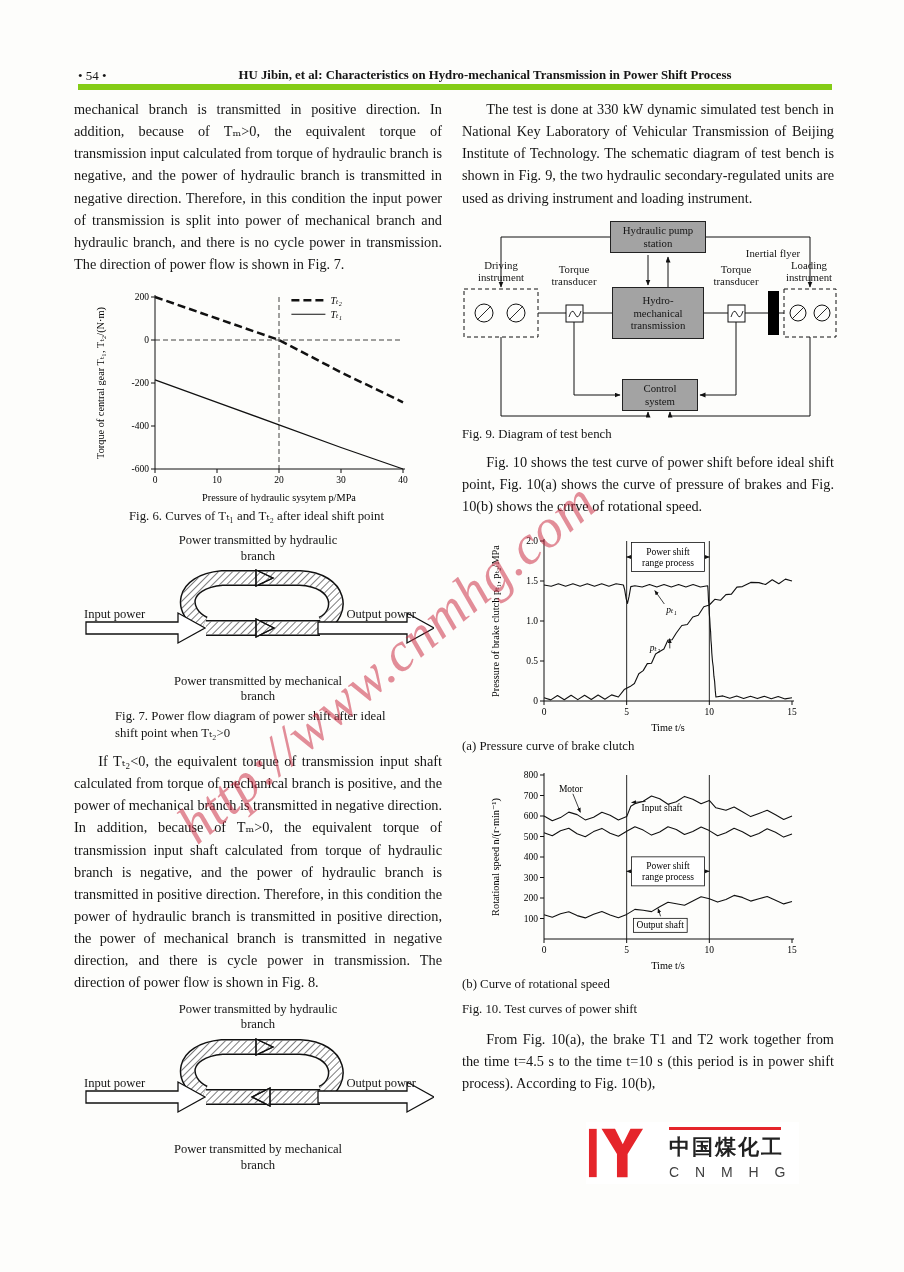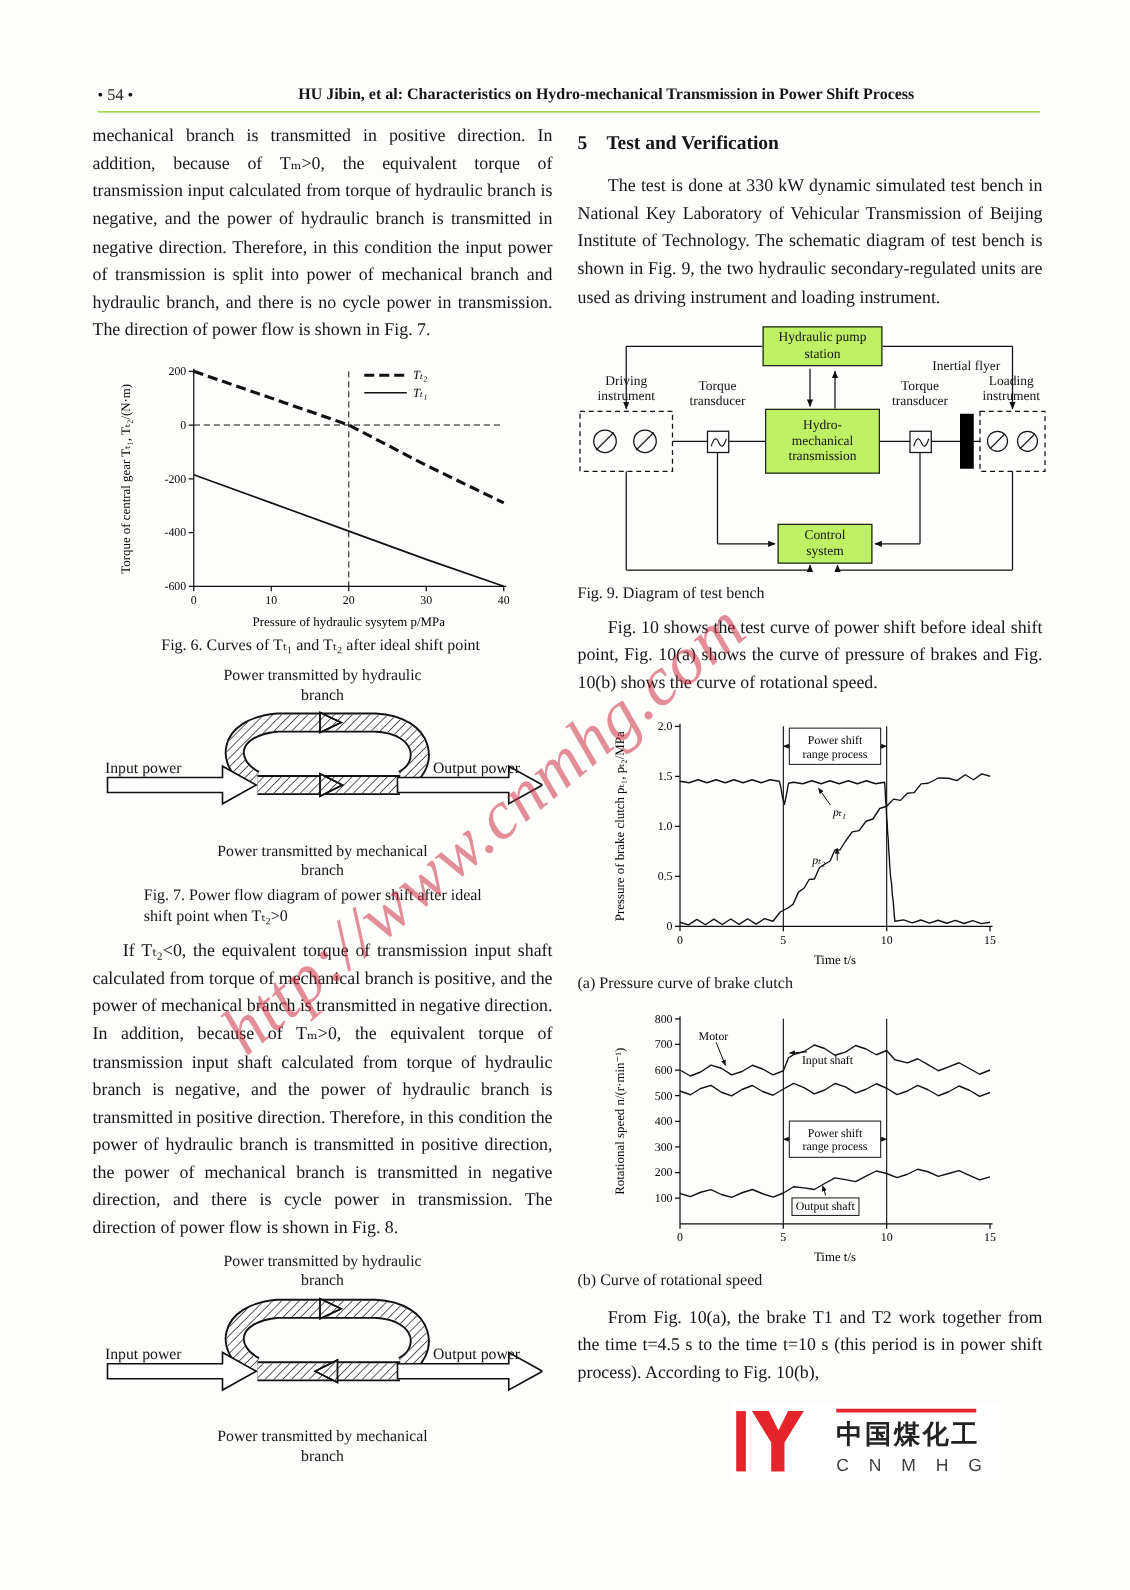--- a/index.html
+++ b/index.html
@@ -1,18 +1,18 @@
 <!DOCTYPE html>
 <html><head>
 <meta charset="utf-8">
 <style>
   *{margin:0;padding:0;box-sizing:border-box}
   html,body{width:904px;height:1272px}
   body{position:relative;background:#fdfdfb;font-family:"Liberation Serif","DejaVu Serif","DejaVu Sans",serif;color:#151515;overflow:hidden}
-  .hdr{position:absolute;top:66px;left:78px;right:72px;height:24px;border-bottom:1px solid #84cc16}
+  .hdr{position:absolute;top:66px;left:78px;right:72px;height:24px;border-bottom:6px solid #84cc16}
   .hdr .pn{position:absolute;left:0;top:2px;font-size:13px}
   .hdr .rt{position:absolute;left:60px;right:0;top:2px;text-align:center;font-weight:bold;font-size:12.8px}
   .col{position:absolute;top:98px}
   .col.left{left:74px;width:368px}
   .col.right{left:462px;width:372px}
   p.body{font-size:14.3px;line-height:1.55;text-align:justify}
   p.indent{text-indent:1.7em}
   .h2{font-size:15.6px;font-weight:bold;margin:8px 0 14px;white-space:pre}
   .caption{font-size:12.8px;text-align:left;line-height:1.32;margin:3px auto 8px}
   .cap6{max-width:258px}
@@ -23,21 +23,21 @@
   .flowfig{position:relative;width:352px;height:172px;margin:8px auto 0}
   .flowfig svg{position:absolute;top:33px;left:0}
   .flow-label{position:absolute;font-size:12.6px;text-align:center;line-height:1.25}
   .flow-label.top{top:0;left:24%;right:24%}
   .flow-label.bottom{bottom:0;left:24%;right:24%}
   .flow-label.input{top:74px;left:2px}
   .flow-label.output{top:74px;right:18px}
   
   .benchwrap{position:relative;width:376px;height:204px;margin:10px auto 0;font-size:10.8px;line-height:1.15}
   .benchwrap svg{position:absolute;inset:0;z-index:1}
-  .benchwrap .b{position:absolute;border:1px solid #222;background:#bef264;display:flex;align-items:center;justify-content:center;text-align:center;z-index:2}
+  .benchwrap .b{position:absolute;border:1px solid #222;background:#a3a3a3;display:flex;align-items:center;justify-content:center;text-align:center;z-index:2}
   .benchwrap .lbl{position:absolute;text-align:center;z-index:2}
   .b.pump{left:148px;top:2px;width:96px;height:32px;padding:0 10px}
   .lbl.driving{left:0;top:40px;width:78px}
   .lbl.t1{left:82px;top:44px;width:60px}
   .b.trans{left:150px;top:68px;width:92px;height:52px;padding:0 12px}
   .lbl.t2{left:244px;top:44px;width:60px}
   .lbl.inertial{left:283px;top:28px;width:56px}
   .flyer{position:absolute;left:306px;top:72px;width:11px;height:44px;background:#000;z-index:2}
   .lbl.loading{left:318px;top:40px;width:58px}
   .b.control{left:160px;top:160px;width:76px;height:32px;padding:0 8px}
@@ -150,21 +150,20 @@
         <polygon points="4,56 96,56 96,47 123,62 96,77 96,68 4,68" fill="#fff" stroke="#111" stroke-width="1.3"></polygon>
         <polygon points="236,56 325,56 325,47 352,62 325,77 325,68 236,68" fill="#fff" stroke="#111" stroke-width="1.3"></polygon>
       </svg>
     <div class="flow-label input">Input power</div>
     <div class="flow-label output">Output power</div>
     <div class="flow-label bottom">Power transmitted by mechanical branch</div>
   </div>
 </div>
 
 <div class="col right">
-  <div class="h2">5    Test and Verification</div>
   <p class="body indent">The test is done at 330 kW dynamic simulated test bench in National Key Laboratory of Vehicular Transmission of Beijing Institute of Technology. The schematic diagram of test bench is shown in Fig. 9, the two hydraulic secondary-regulated units are used as driving instrument and loading instrument.</p>
 
   <div class="benchwrap">
     <svg id="benchsvg" width="376" height="204">
         <defs>
           <marker id="bench-ah" markerWidth="7" markerHeight="7" refX="5.5" refY="2.5" orient="auto">
             <path d="M0,0L6,2.5L0,5z" fill="#111"></path>
           </marker>
         </defs>
         <rect x="2" y="70" width="74" height="48" fill="none" stroke="#111" stroke-dasharray="4 3"></rect>
@@ -307,20 +306,21 @@
       <line x1="84.88" y1="28.810000000000002" x2="92.37333333333333" y2="47.31" stroke="#111" stroke-width="0.8" marker-end="url(#c10b-ah)"></line>
       <text x="153.54666666666668" y="46.49000000000001" font-size="9.5" font-style="normal">Input shaft</text>
       <line x1="157.54666666666668" y1="36.49000000000001" x2="143.62666666666667" y2="37.47" stroke="#111" stroke-width="0.8" marker-end="url(#c10b-ah)"></line>
       <text x="148.58666666666664" y="163.34" font-size="9.5" font-style="normal">Output shaft</text>
       <rect x="145.586669921875" y="153.33999633789062" width="53.591552734375" height="14" fill="none" stroke="#111" stroke-width="0.8"></rect>
       <line x1="172.58666666666664" y1="151.34" x2="170.07999999999998" y2="143.66" stroke="#111" stroke-width="0.8" marker-end="url(#c10b-ah)"></line>
       <text x="180" y="204" text-anchor="middle" font-size="10.3">Time  t/s</text>
       <text x="11" y="92" text-anchor="middle" font-size="10.3" transform="rotate(-90 11 92)">Rotational speed  n/(r·min⁻¹)</text>
     </svg>
   <div class="caption">(b) Curve of rotational speed</div>
+  <div class="caption">Fig. 10.  Test curves of power shift</div>
 
   <p class="body indent" style="margin-top:10px">From Fig. 10(a), the brake T1 and T2 work together from the time t=4.5 s to the time t=10 s (this period is in power shift process). According to Fig. 10(b),</p>
 </div>
 
 <div class="watermark">http://www.cnmhg.com</div>
 
 <div class="logo">
   <svg width="56" height="54" viewBox="0 0 58 54">
     <rect x="1" y="2" width="8" height="50" fill="#e5252b"></rect>
     <polygon points="14,2 28,2 36,18 44,2 57,2 41,28 41,52 30,52 30,28" fill="#e5252b"></polygon>

